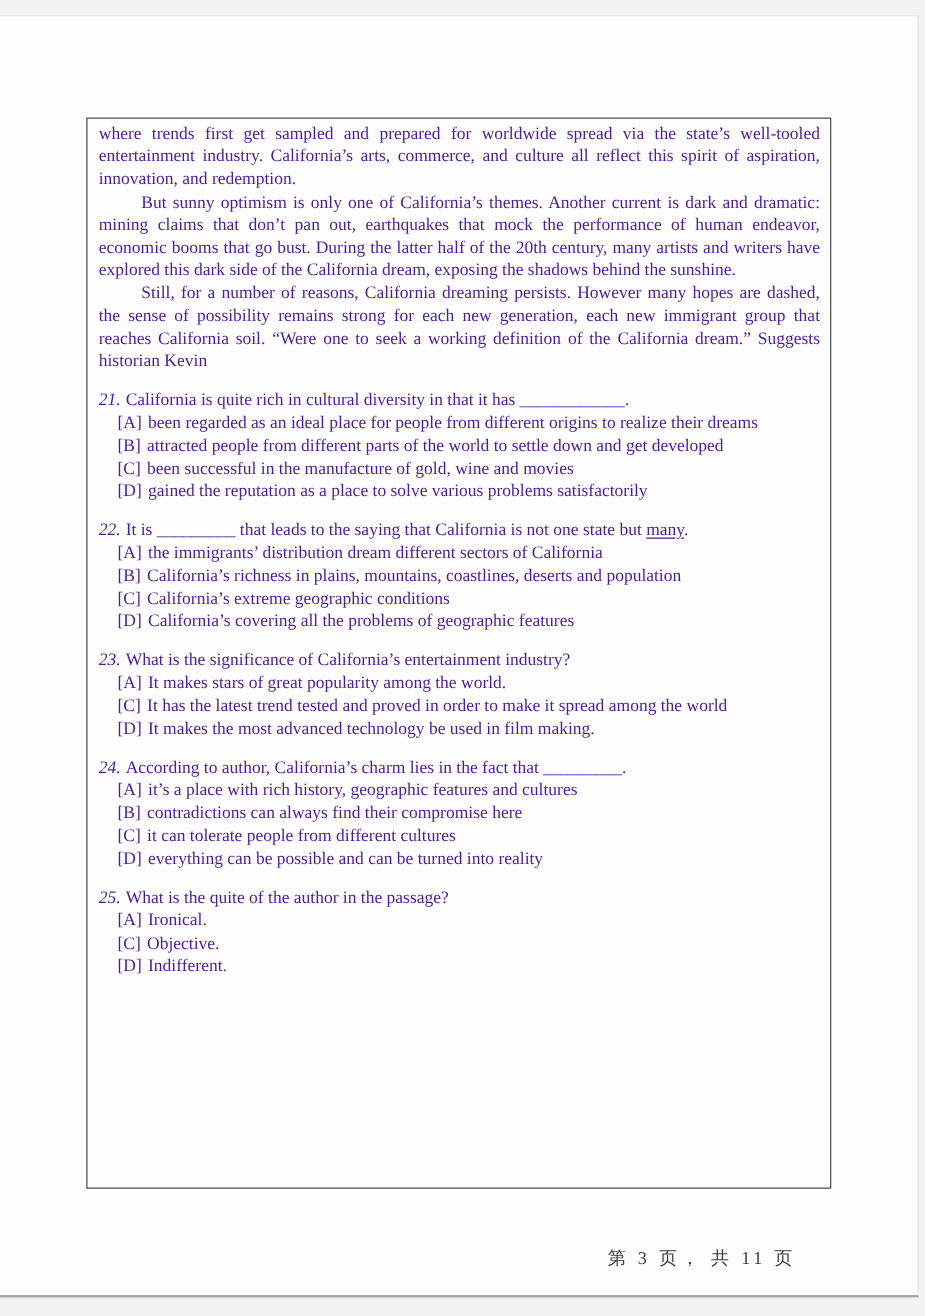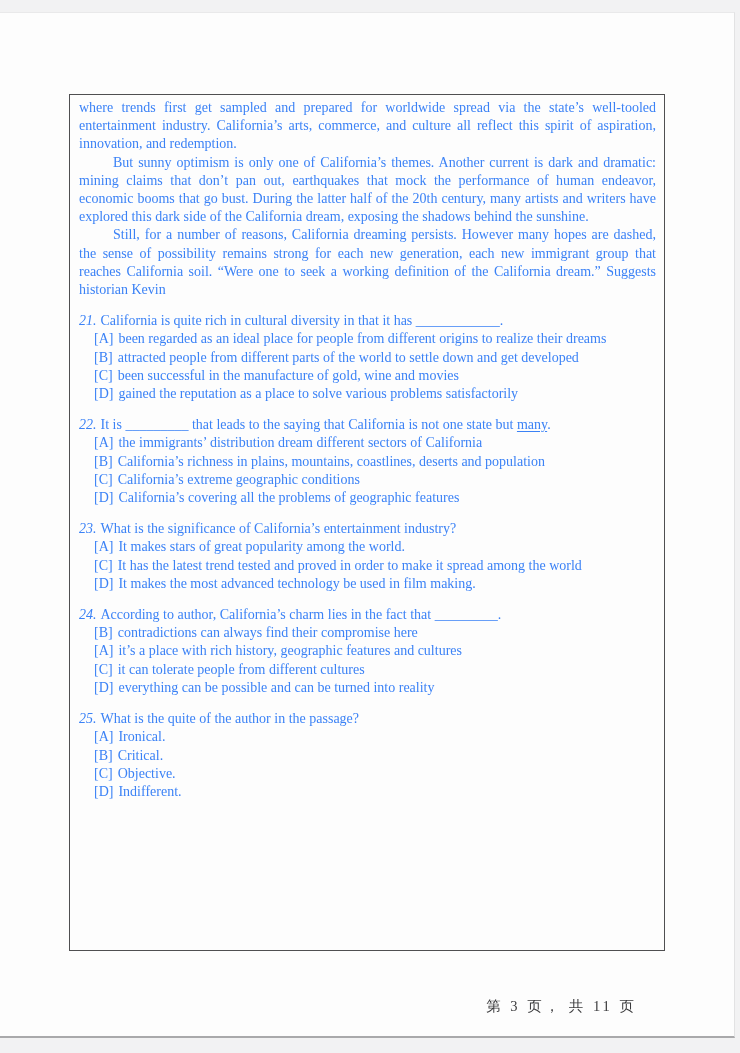--- a/index.html
+++ b/index.html
@@ -25,21 +25,21 @@
   }
   .content-box {
     position: absolute;
     left: 69px;
     top: 81px;
     width: 596px;
     height: 857px;
     border: 1px solid #4f4f51;
     box-sizing: border-box;
     padding: 4px 8px 0 9px;
-    color: #3b82f6;
+    color: #4c1d95;
     font-size: 14px;
     line-height: 18.2px;
     overflow: hidden;
   }
   .para {
     margin: 0;
     text-align: justify;
     text-justify: inter-word;
   }
   .para.indent { text-indent: 34px; }
@@ -98,30 +98,29 @@
 
     <div class="question">
       <div class="stem"><span class="q-num">23.</span><span>What is the significance of California’s entertainment industry?</span></div>
       <div class="option"><span class="opt-label">[A]</span><span>It makes stars of great popularity among the world.</span></div>
       <div class="option"><span class="opt-label">[C]</span><span>It has the latest trend tested and proved in order to make it spread among the world</span></div>
       <div class="option"><span class="opt-label">[D]</span><span>It makes the most advanced technology be used in film making.</span></div>
     </div>
 
     <div class="question">
       <div class="stem"><span class="q-num">24.</span><span>According to author, California’s charm lies in the fact that _________.</span></div>
+      <div class="option"><span class="opt-label">[A]</span><span>it’s a place with rich history, geographic features and cultures</span></div>
       <div class="option"><span class="opt-label">[B]</span><span>contradictions can always find their compromise here</span></div>
-      <div class="option"><span class="opt-label">[A]</span><span>it’s a place with rich history, geographic features and cultures</span></div>
       <div class="option"><span class="opt-label">[C]</span><span>it can tolerate people from different cultures</span></div>
       <div class="option"><span class="opt-label">[D]</span><span>everything can be possible and can be turned into reality</span></div>
     </div>
 
     <div class="question">
       <div class="stem"><span class="q-num">25.</span><span>What is the quite of the author in the passage?</span></div>
       <div class="option"><span class="opt-label">[A]</span><span>Ironical.</span></div>
-      <div class="option"><span class="opt-label">[B]</span><span>Critical.</span></div>
       <div class="option"><span class="opt-label">[C]</span><span>Objective.</span></div>
       <div class="option"><span class="opt-label">[D]</span><span>Indifferent.</span></div>
     </div>
 
   </div>
 
   <div class="page-footer">第 3 页， 共 11 页</div>
 
 </div>
 

